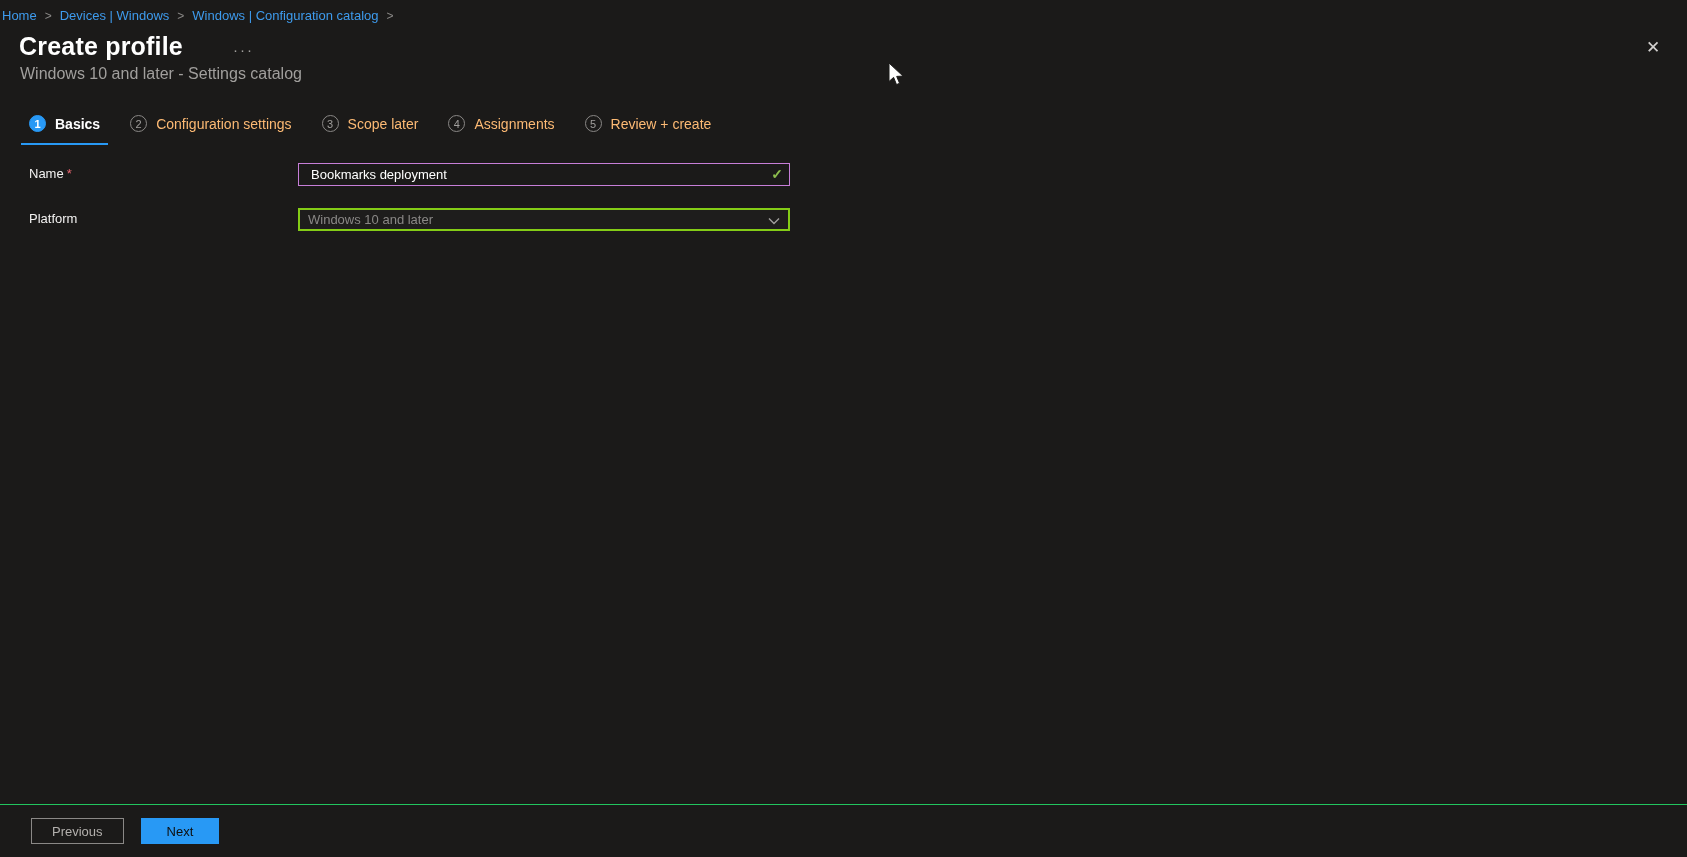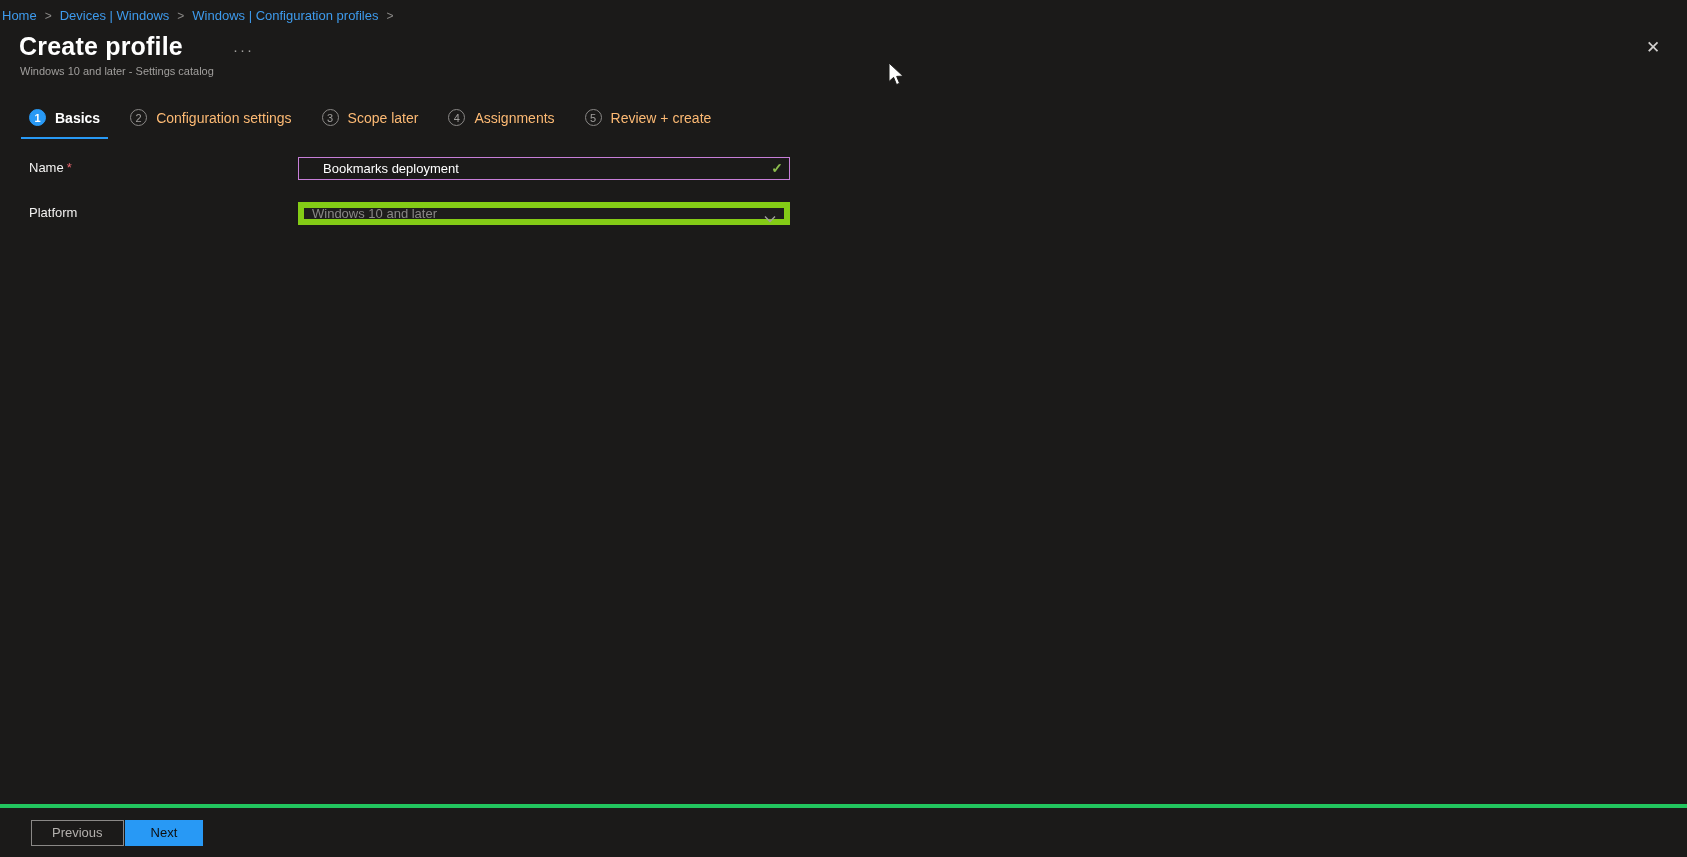--- a/index.html
+++ b/index.html
@@ -12,21 +12,21 @@
   }
   
   .breadcrumb { padding:8px 0 0 2px; font-size:13px; display:flex; align-items:center; }
   .crumb { color:#3e9bed; text-decoration:none; cursor:pointer; }
   .crumb-sep { color:#8a8886; margin:0 8px; font-size:12px; }
 
   
   .header-row { display:flex; align-items:baseline; padding-left:19px; margin-top:9px;gap:34px; }
   .page-title { font-size:25px; font-weight:bold; color:#ffffff; letter-spacing:.2px; }
   .more-btn { color:#a19f9d; font-size:15px; margin-left:16px; letter-spacing:2px; cursor:pointer; background:none; border:none; }
-  .subtitle { padding-left:20px; margin-top:4px; font-size:11px; color:#a19f9d; }
+  .subtitle { padding-left:20px; margin-top:4px; font-size:16px; color:#a19f9d; }
   .close-btn {
     position:absolute; top:34px; right:20px; width:28px; height:28px;
     background:none; border:none; color:#d2d0ce; font-size:17px; cursor:pointer; line-height:28px; text-align:center;
   }
 
   
   .steps { display:flex; align-items:center; margin:26px 0 0 21px; }
   .step { display:flex; align-items:center; gap:9px; padding:6px 8px 11px 8px; margin-right:14px; cursor:pointer; border-bottom:2px solid transparent; }
   .step-circle {
     width:17px; height:17px; border-radius:50%; flex:0 0 auto;
@@ -40,62 +40,62 @@
 
   
   .form { margin:18px 0 0 29px; }
   .form-row { display:flex; align-items:flex-start; margin-bottom:22px;gap:20px; }
   .form-label { width:249px; flex:0 0 auto; font-size:13px; color:#f3f2f1; padding-top:3px; }
   .req { color:#e8656f; margin-left:3px; }
   .field-wrap { position:relative; width:492px; }
   .text-input {
     width:492px; height:23px; background:#1b1a19; border:1px solid #c77ed8;
     color:#ffffff; font-size:13px; font-family:"Liberation Sans", sans-serif;
-    padding:0 26px 0 24px; outline:none;
+    padding:0 26px 0 12px; outline:none;
   }
   .valid-check {
     position:absolute; right:7px; top:3px; color:#8cbd4d; font-size:14px; font-weight:bold; pointer-events:none;
   }
   .textarea {
     width:492px; height:131px; background:transparent; border:1px solid #7a7977;
     color:#ffffff; font-size:13px; font-family:"Liberation Sans", sans-serif;
     padding:6px 8px; resize:none; outline:none;
   }
   .row-desc { margin-bottom:19px; }
   .dropdown {
-    width:492px; height:23px; border:6px solid #84cc16; background:#1e1d1c;
+    width:492px; height:23px; border:2px solid #84cc16; background:#1e1d1c;
     display:flex; align-items:center; padding:0 26px 0 8px; cursor:default; position:relative;
   }
   .dropdown-value { font-size:13px; color:#8a8886; }
   .dropdown-chevron { position:absolute; right:8px; top:7px; }
 
   
   .footer {
     position:absolute; left:0; bottom:0; width:100%; height:53px;
-    background:#1b1a19; border-top:4px solid #22c55e;
-    display:flex; align-items:center; padding-left:31px; gap:1px;
+    background:#1b1a19; border-top:1px solid #22c55e;
+    display:flex; align-items:center; padding-left:31px; gap:17px;
   }
   .btn { height:26px; font-size:13px; font-family:"Liberation Sans", sans-serif; cursor:pointer; }
   .btn-secondary { background:transparent; border:1px solid #8a8886; color:#b3b0ad; padding:0 20px; }
   .btn-primary { background:#2899f5; border:1px solid #2899f5; color:#0e0e0e; padding:4px 25px; }
 
   
   .cursor { position:absolute; left:888px; top:62px; pointer-events:none; }
 </style>
 </head>
 <body>
 
 <div class="page">
 
   <nav class="breadcrumb">
     <a class="crumb">Home</a>
     <span class="crumb-sep">&gt;</span>
     <a class="crumb">Devices | Windows</a>
     <span class="crumb-sep">&gt;</span>
-    <a class="crumb">Windows | Configuration profiles</a>
+    <a class="crumb">Windows | Configuration catalog</a>
     <span class="crumb-sep">&gt;</span>
   </nav>
 
   <div class="header-row">
     <h1 class="page-title">Create profile</h1>
     <button class="more-btn">···</button>
   </div>
   <div class="subtitle">Windows 10 and later - Settings catalog</div>
   <button class="close-btn">✕</button>
 

